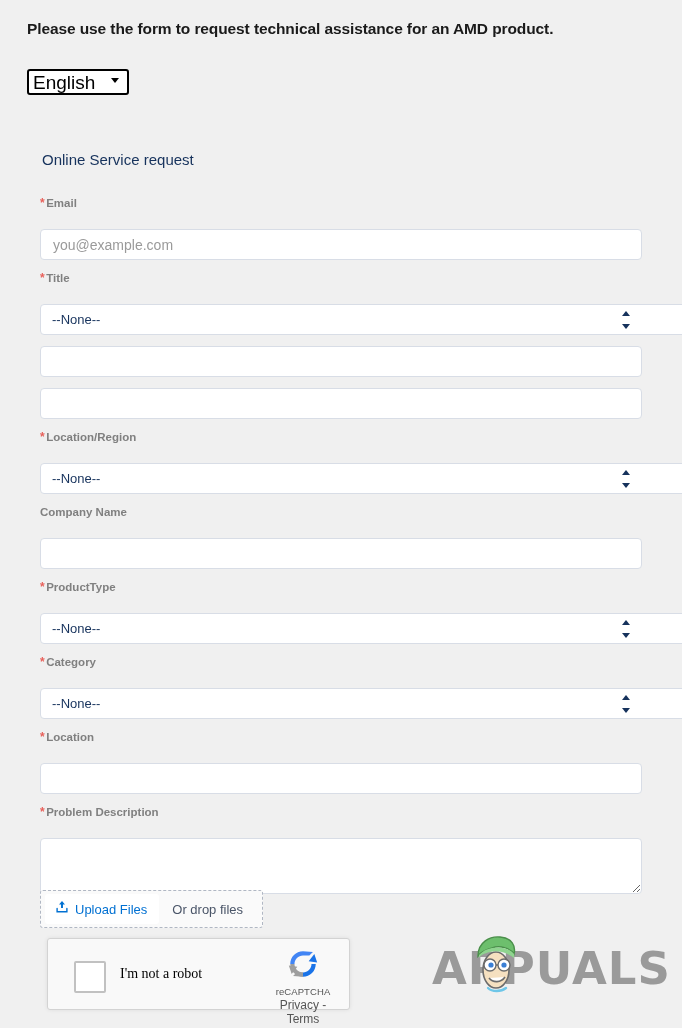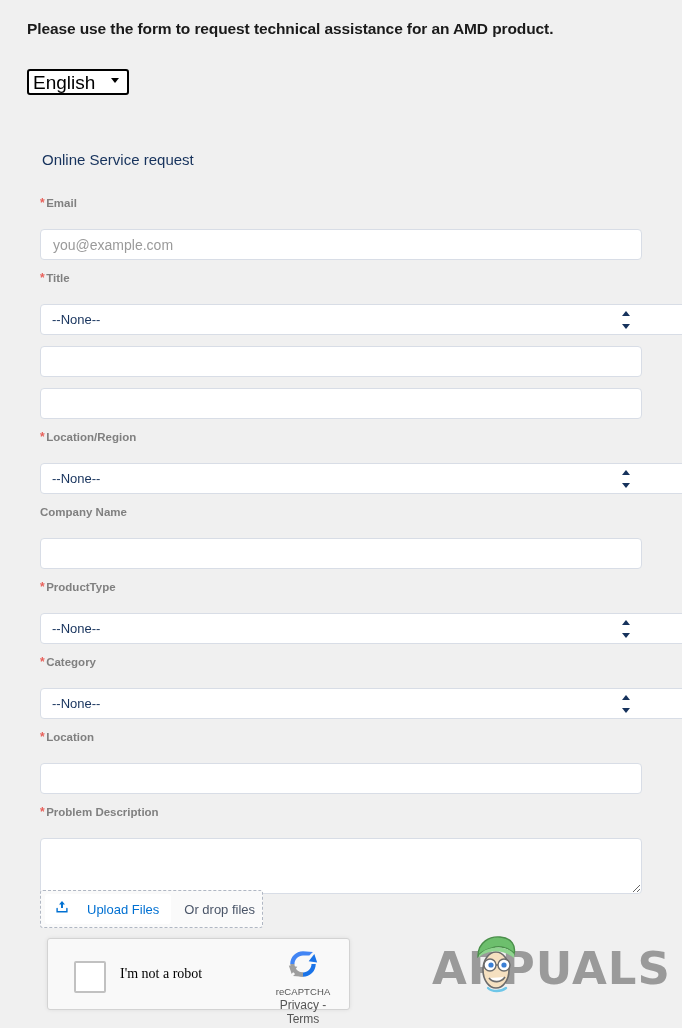--- a/index.html
+++ b/index.html
@@ -197,21 +197,21 @@
   }
   .upload-btn {
     margin: 3px 0 3px 4px;
     height: 30px;
     box-sizing: border-box;
     background: #ffffff;
     border: none;
     border-radius: 3px;
     display: flex;
     align-items: center;
-    gap: 18px;
+    gap: 6px;
     padding: 0 12px 0 10px;
     cursor: pointer;
     font-family: "Liberation Sans", sans-serif;
   }
   .upload-btn .label {
     font-size: 13px;
     color: #0070d2;
   }
   .drop-text {
     font-size: 13px;

